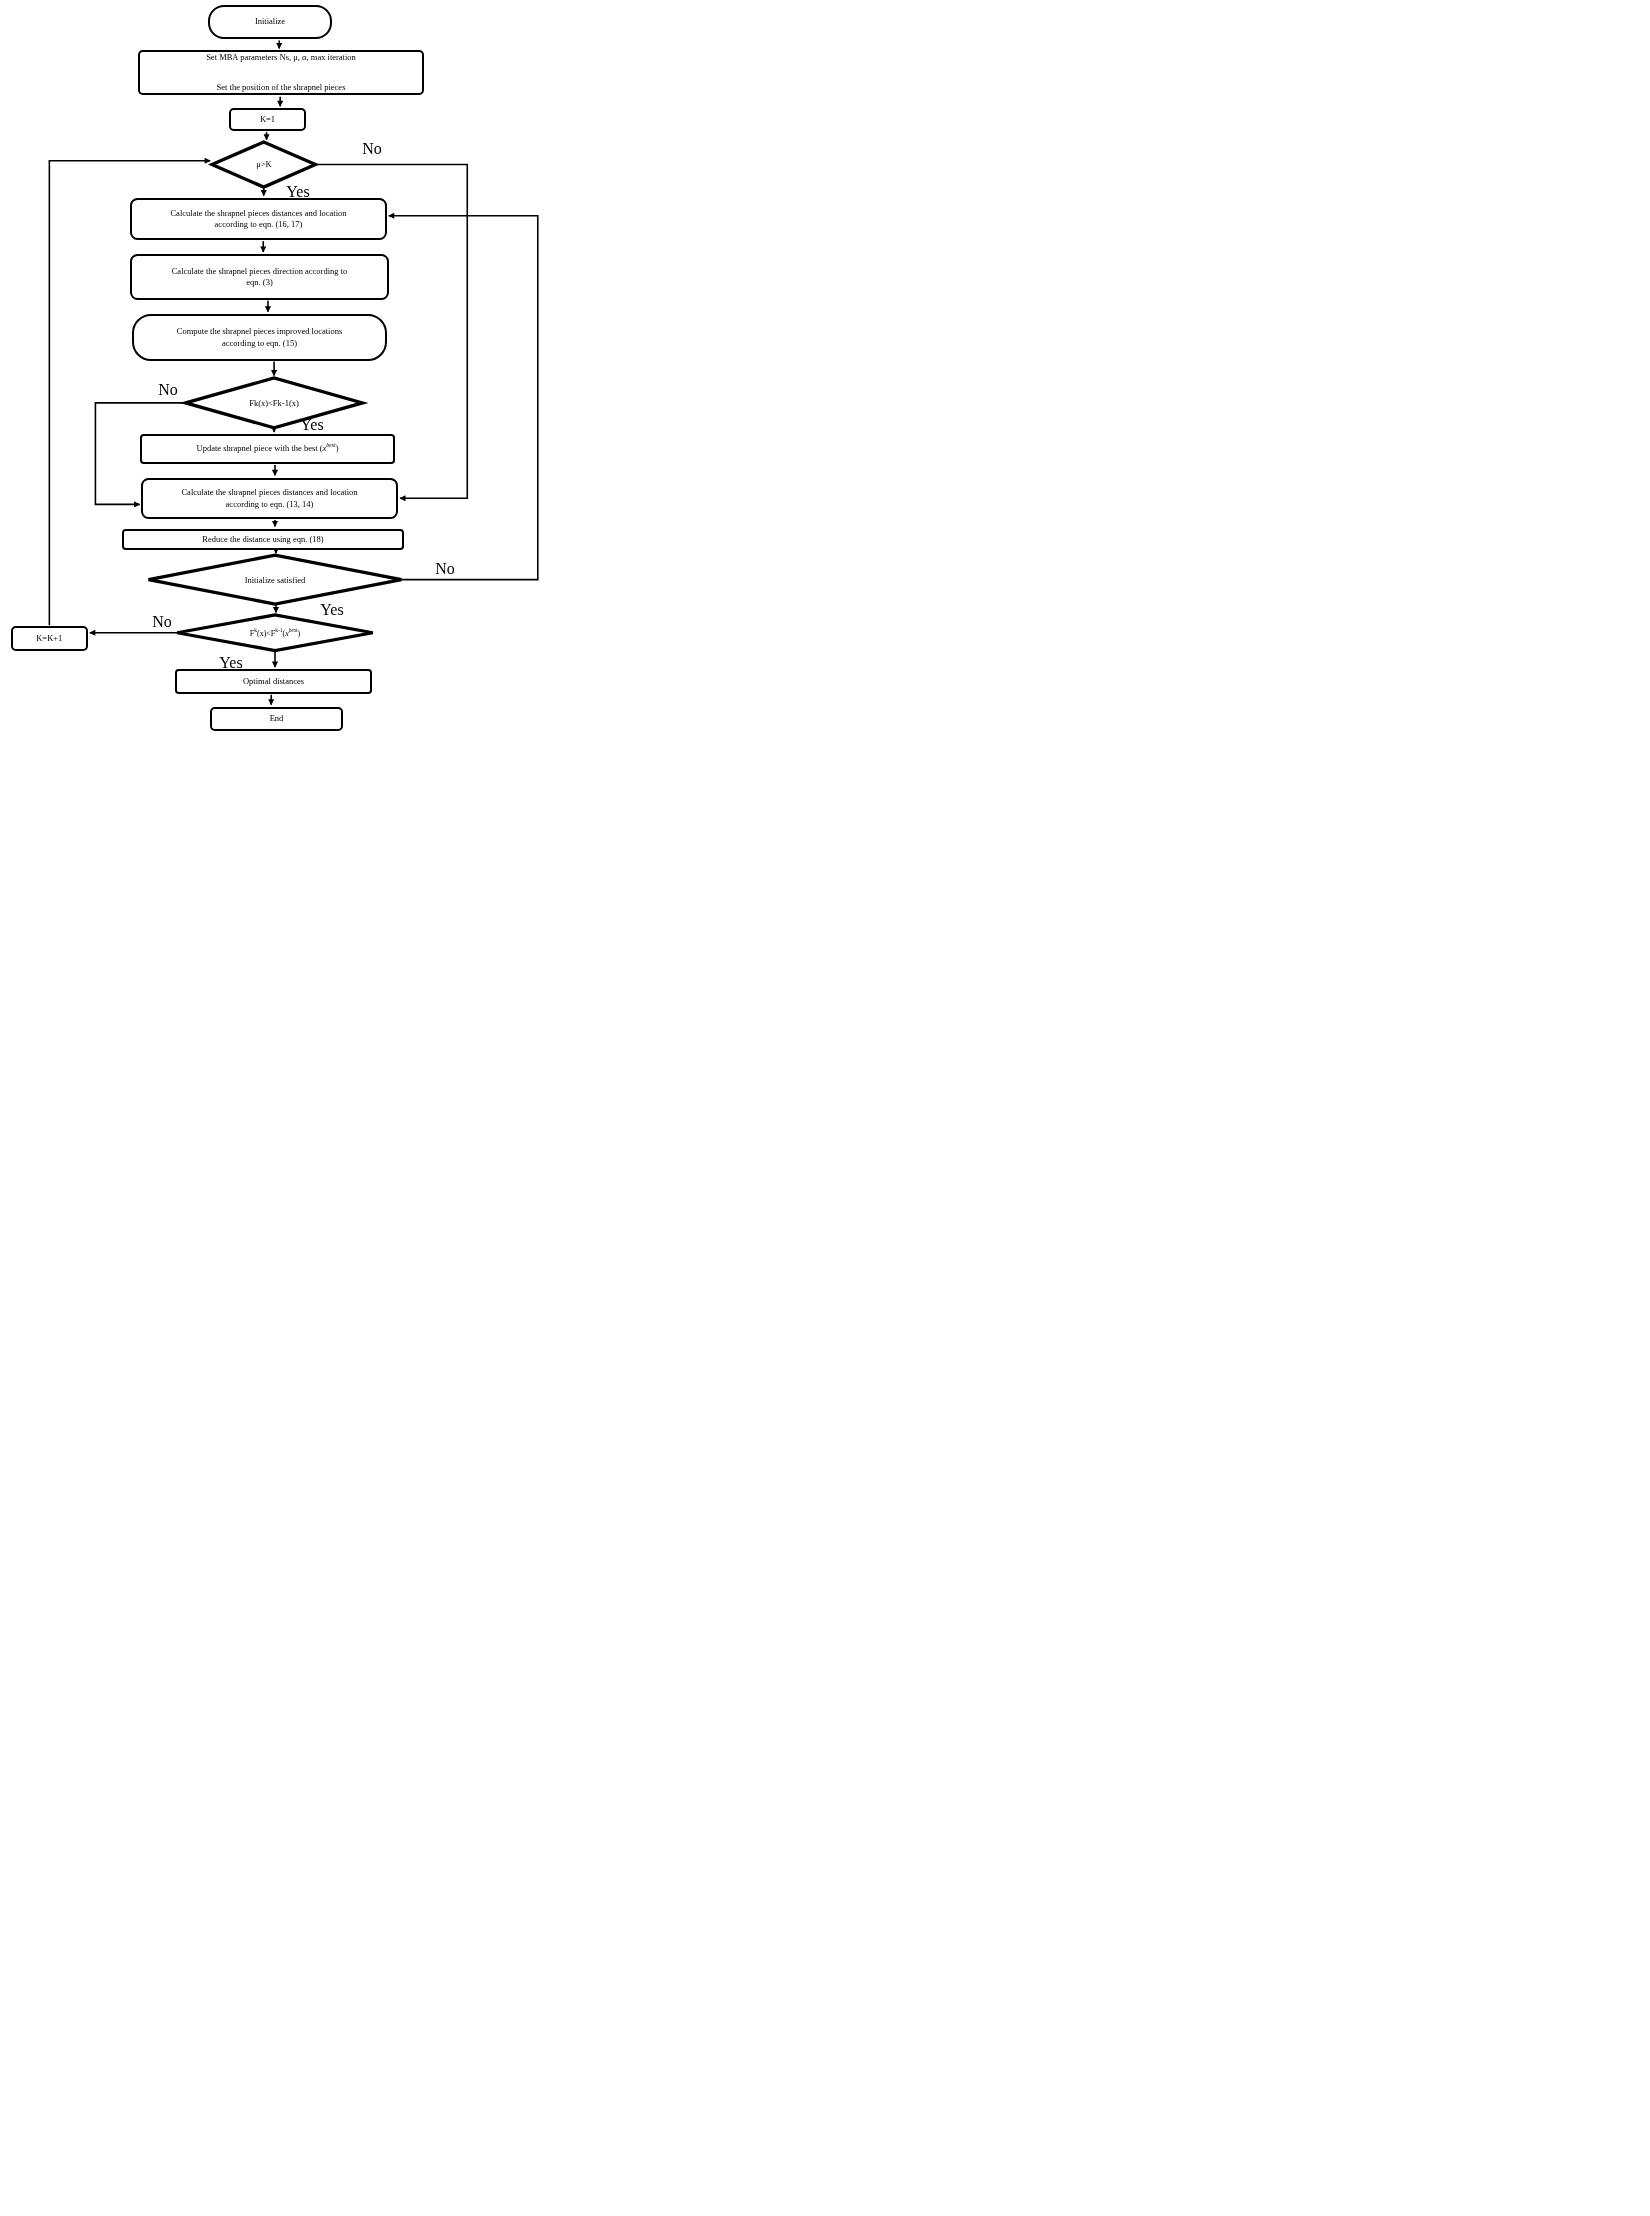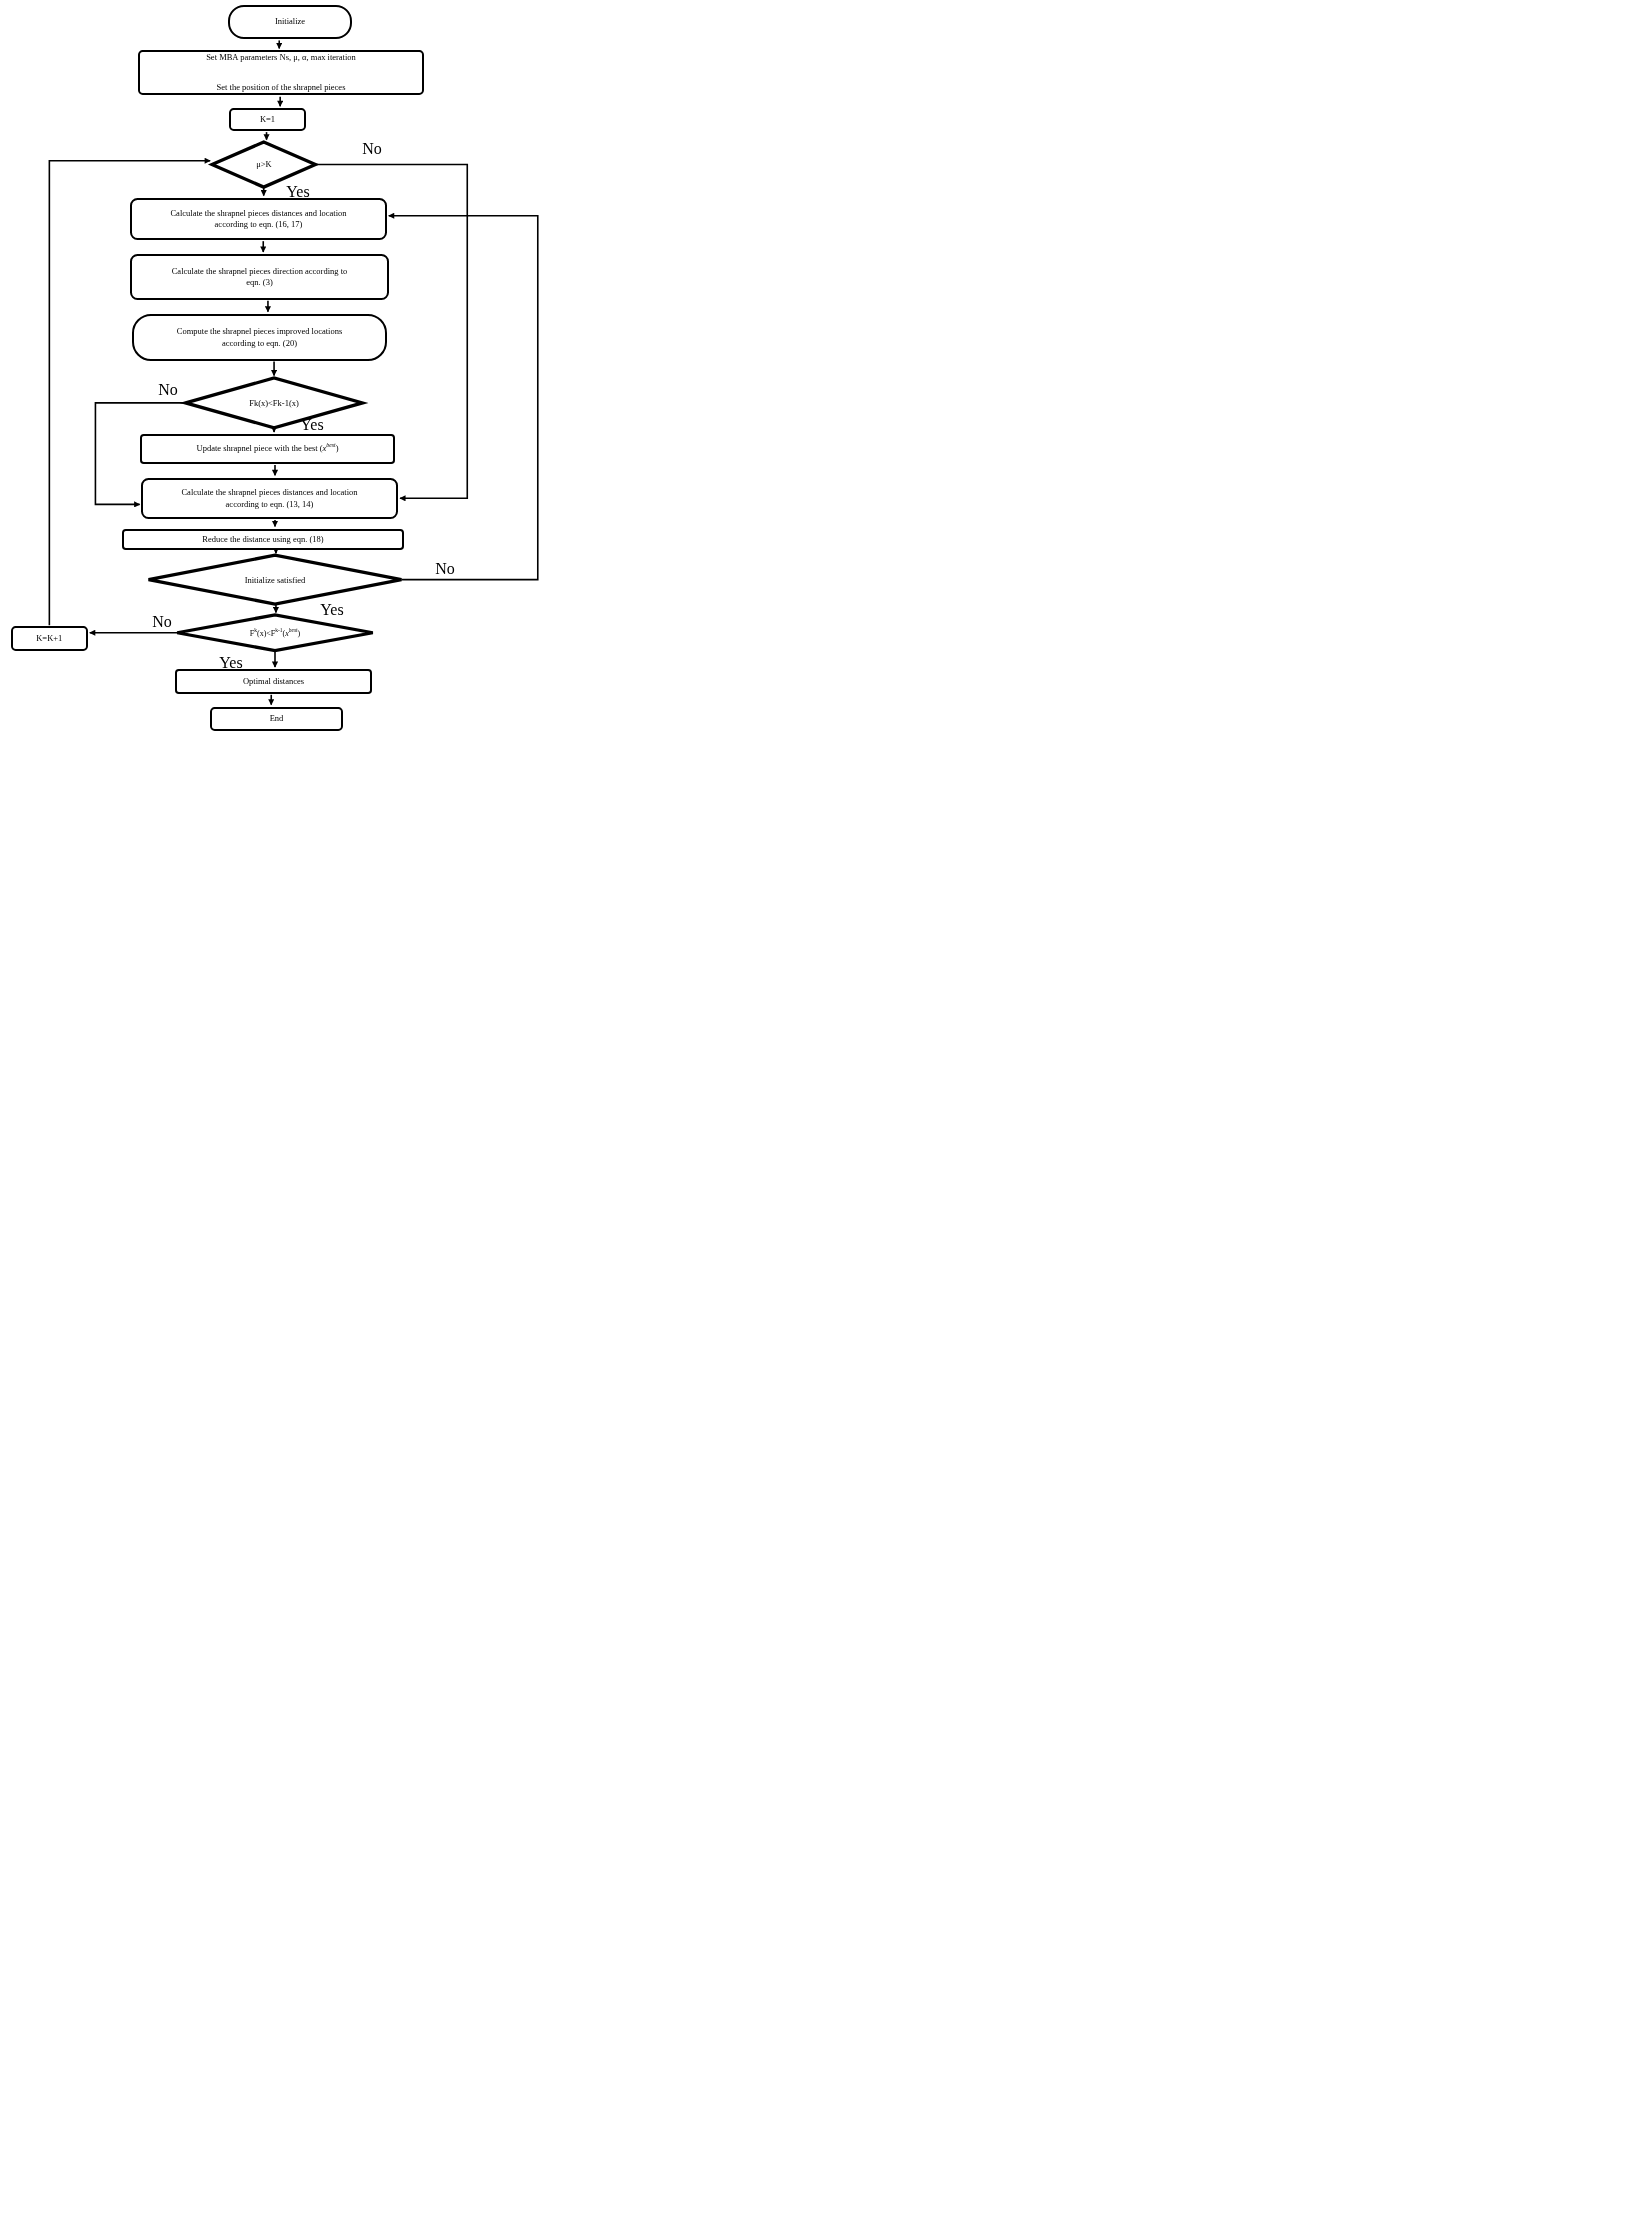--- a/index.html
+++ b/index.html
@@ -89,21 +89,21 @@
     <path d="M395,856 H203 V1072 H297" fill="none" stroke="#000" stroke-width="3.4" marker-end="url(#ah)"></path>
     <path d="M377,1345 H191" fill="none" stroke="#000" stroke-width="3.4" marker-end="url(#ah)"></path>
     <path d="M105,1329 V341 H447" fill="none" stroke="#000" stroke-width="3.4" marker-end="url(#ah)"></path>
 
     <polygon points="451,349 561,301 671,349 561,397" fill="#ffffff" stroke="#000000" stroke-width="7"></polygon>
     <polygon points="395,856 583,803 771,856 583,909" fill="#ffffff" stroke="#000000" stroke-width="7"></polygon>
     <polygon points="316,1232 585,1180 854,1232 585,1284" fill="#ffffff" stroke="#000000" stroke-width="7"></polygon>
     <polygon points="377,1345 585,1307 793,1345 585,1383" fill="#ffffff" stroke="#000000" stroke-width="7"></polygon>
   </svg>
 
-  <div class="node" style="left:228px; top:4.7px; width:124px; height:34px; border-radius:16px;">
+  <div class="node" style="left:208px; top:4.7px; width:124px; height:34px; border-radius:16px;">
     <div class="row">Initialize</div>
   </div>
 
   <div class="node" style="left:138px; top:50px; width:286px; height:45px; border-radius:4.7px;gap:19px;">
     <div class="row">Set MBA parameters Ns, μ, α, max iteration</div>
     <div class="row">Set the position of the shrapnel pieces</div>
   </div>
 
   <div class="node" style="left:229px; top:108px; width:77px; height:22.6px; border-radius:4.7px;">
     <div class="row">K=1</div>
@@ -114,21 +114,21 @@
     <div class="row">according to eqn. (16, 17)</div>
   </div>
 
   <div class="node" style="left:130px; top:254px; width:259px; height:46px; border-radius:7.5px;">
     <div class="row">Calculate the shrapnel pieces direction according to</div>
     <div class="row">eqn. (3)</div>
   </div>
 
   <div class="node" style="left:132px; top:314px; width:255px; height:47px; border-radius:19px;">
     <div class="row">Compute the shrapnel pieces improved locations</div>
-    <div class="row">according to eqn. (20)</div>
+    <div class="row">according to eqn. (15)</div>
   </div>
 
   <div class="node" style="left:140px; top:434px; width:255px; height:30px; border-radius:3.8px;">
     <div class="row"><span>Update shrapnel piece with the best (</span><span class="it">x</span><sup class="it">best</sup><span>)</span></div>
   </div>
 
   <div class="node" style="left:141px; top:478px; width:257px; height:41px; border-radius:7.5px;">
     <div class="row">Calculate the shrapnel pieces distances and location</div>
     <div class="row">according to eqn. (13, 14)</div>
   </div>

